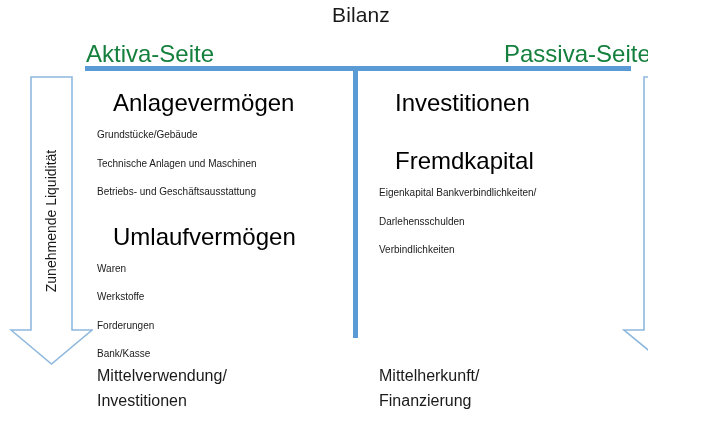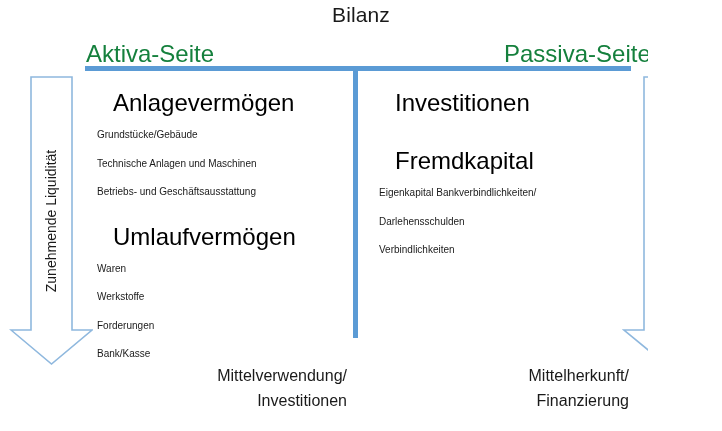--- a/index.html
+++ b/index.html
@@ -92,21 +92,21 @@
     white-space: nowrap;
     margin-top: 10px;
   }
 
   
   .caption {
     position: absolute;
     top: 363px;
     font-size: 16px;
     line-height: 25px;
-    text-align: right;
+    text-align: left;
     color: #1a1a1a;
   }
   .caption.left  { left: 97px;  width: 250px; }
   .caption.right { left: 379px; width: 250px; }
 
   
   .arrow {
     position: absolute;
     top: 76px;
     width: 84px;

